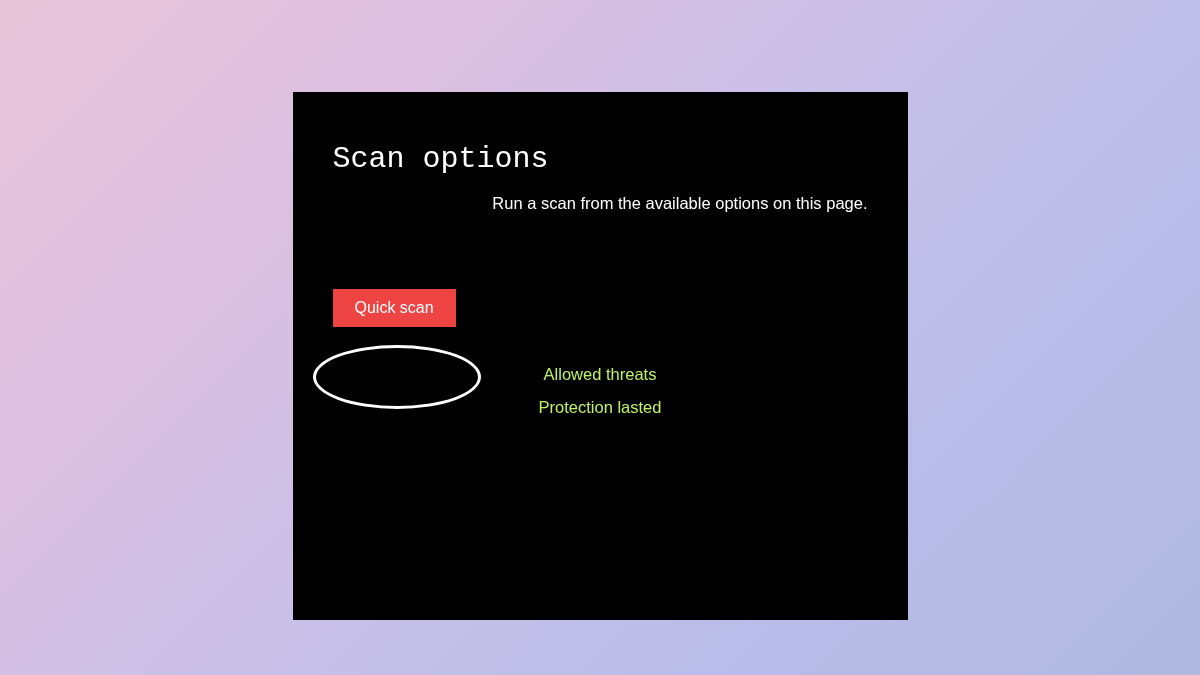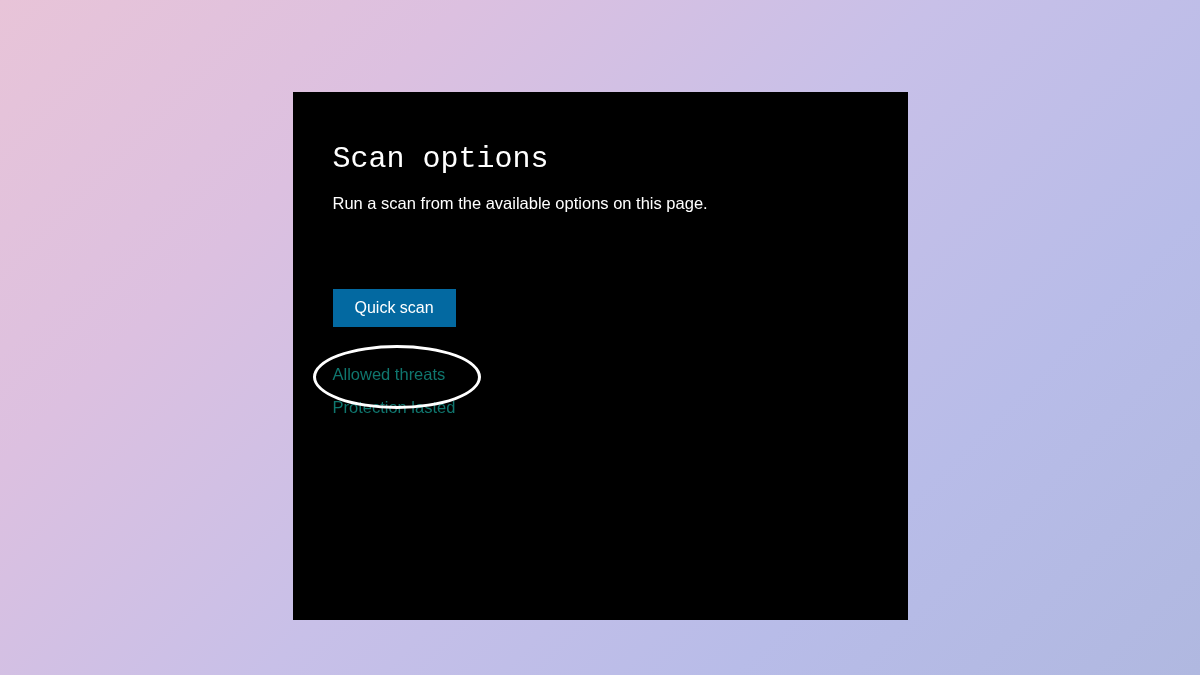--- a/index.html
+++ b/index.html
@@ -34,51 +34,53 @@
       font-weight: 400;
       margin-bottom: 18px;
       font-family: Liberation Mono, monospace;
     }
     
     .subtitle {
       color: #ffffff;
       font-size: 16.5px;
       font-weight: 400;
       margin-bottom: 50px;
+      text-align: right;
     }
     
     .status-line {
       color: #ffffff;
       font-size: 16.5px;
       font-weight: 400;
       line-height: 1.55;
     }
     
     .quick-scan-btn {
-      background: #0369a1;
+      background: #ef4444;
       color: #ffffff;
       border: none;
       padding: 10px 22px;
       font-size: 16px;
       font-family: inherit;
       margin-top: 26px;
       cursor: pointer;
     }
     
     .links {
       margin-top: 38px;
     }
     
     .link {
-      color: #0f766e;
+      color: #bef264;
       font-size: 16.5px;
       display: block;
       margin-bottom: 14px;
       text-decoration: none;
       cursor: pointer;
+      text-align: center;
     }
     
     .annotation-ellipse {
       position: absolute;
       border: 3px solid #ffffff;
       border-radius: 50%;
       width: 168px;
       height: 64px;
       left: 20px;
       top: 253px;

